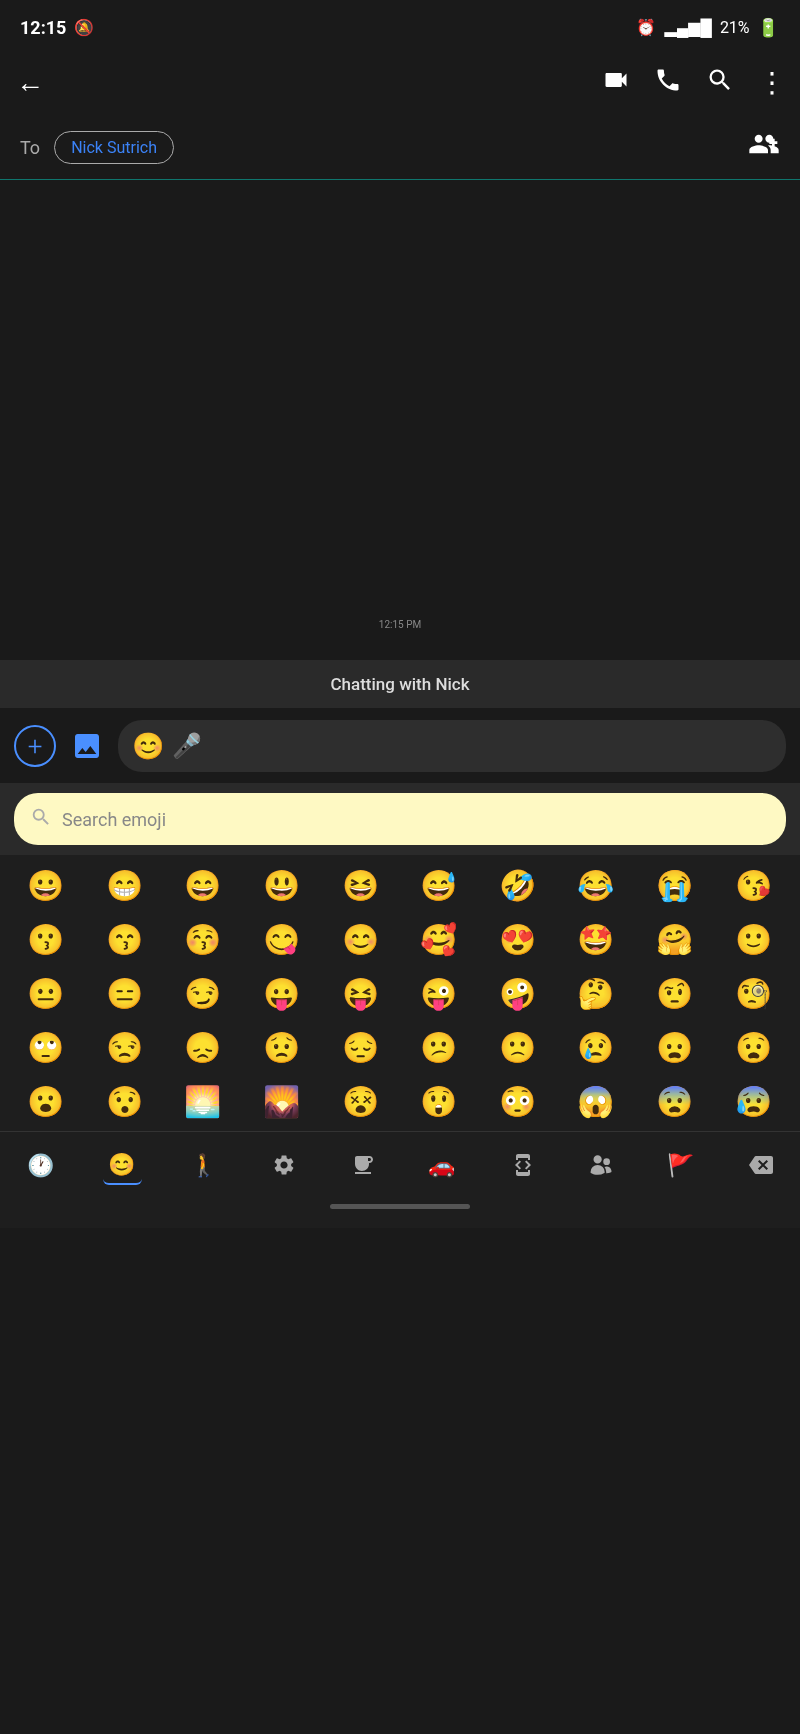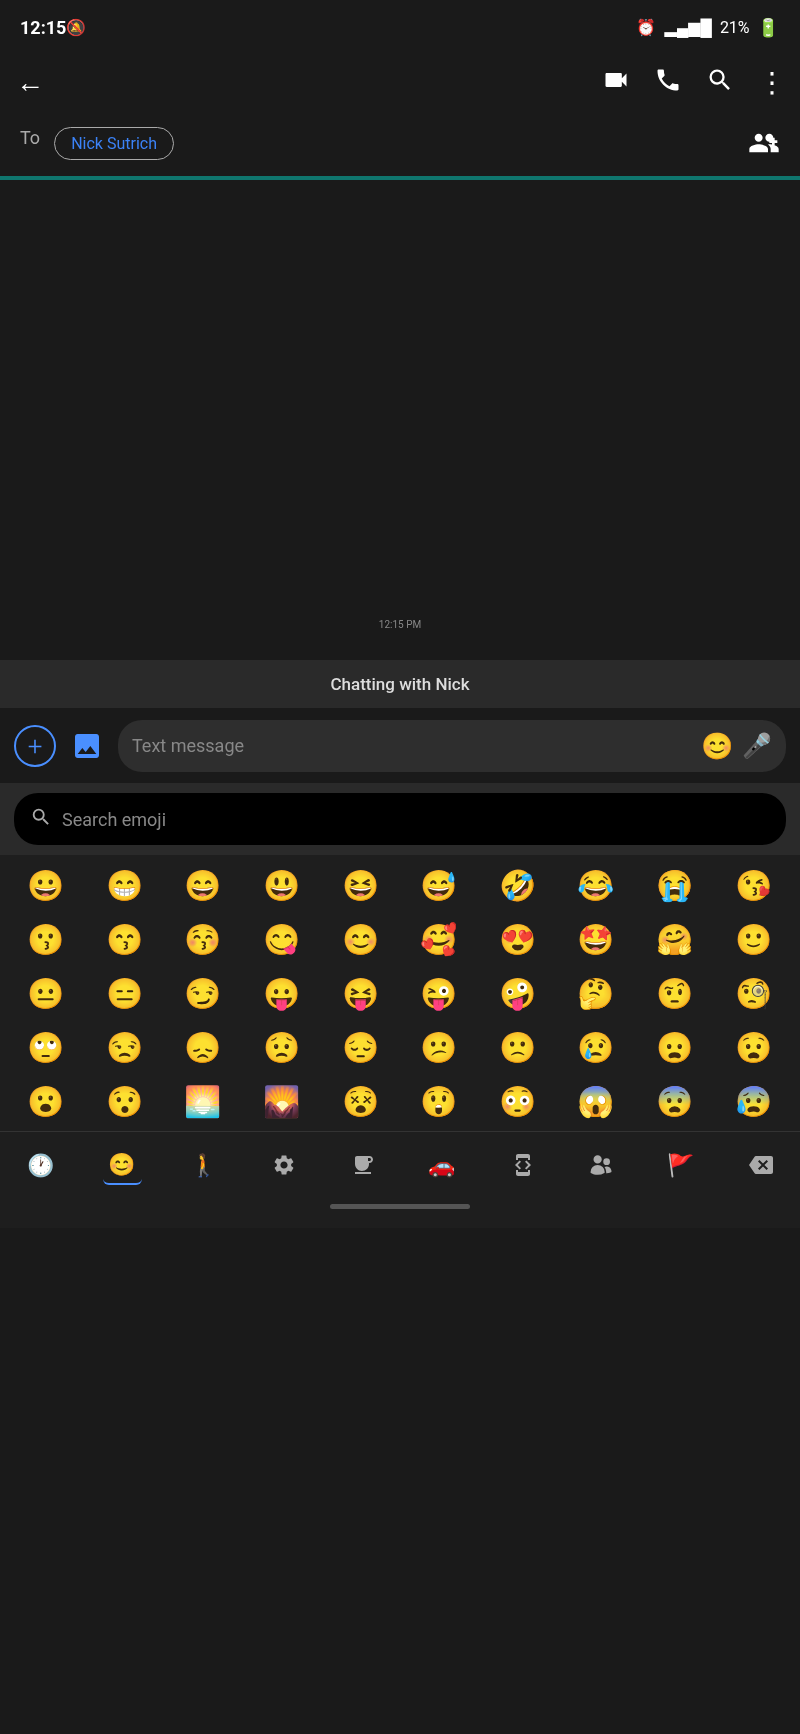--- a/index.html
+++ b/index.html
@@ -22,20 +22,21 @@
       padding: 10px 20px 5px;
       background: #1a1a1a;
       height: 50px;
     }
     .status-left {
       font-size: 18px;
       font-weight: bold;
       color: #fff;
       display: flex;
       align-items: center;
+      gap: 8px;
     }
     .status-right {
       display: flex;
       align-items: center;
       gap: 8px;
       font-size: 16px;
       color: #fff;
     }
 
     
@@ -58,24 +59,24 @@
     }
     .nav-icon {
       font-size: 24px;
       color: #fff;
       cursor: pointer;
     }
 
     
     .to-field {
       display: flex;
-      align-items: flex-start;
+      align-items: center;
       padding: 12px 20px;
       background: #1a1a1a;
-      border-bottom: 4px solid #0f766e;
+      border-bottom: 1px solid #0f766e;
       height: 65px;
     }
     .to-label {
       color: #aaa;
       font-size: 18px;
       margin-right: 14px;
     }
     .recipient-chip {
       border: 1px solid #aaa;
       border-radius: 20px;
@@ -177,21 +178,21 @@
 
     
     .emoji-search-bar {
       background: #2a2a2a;
       padding: 10px 14px;
       height: 72px;
       display: flex;
       align-items: center;
     }
     .emoji-search-input-wrapper {
-      background: #000000;
+      background: #fef9c3;
       border-radius: 24px;
       display: flex;
       align-items: center;
       padding: 0 16px;
       height: 52px;
       width: 100%;
       gap: 10px;
     }
     .search-icon-emoji {
       color: #aaa;
@@ -345,21 +346,20 @@
   <div class="input-add-btn">
     <span style="font-size:26px; font-weight:300;">+</span>
   </div>
   <div class="input-image-btn">
     <svg width="32" height="32" viewBox="0 0 24 24" fill="#4a8fff">
         <path d="M21 19V5c0-1.1-.9-2-2-2H5c-1.1 0-2 .9-2 2v14c0 1.1.9 2 2 2h14c1.1 0 2-.9 2-2zM8.5 13.5l2.5 3.01L14.5 12l4.5 6H5l3.5-4.5z"></path>
         <path d="M0 0h24v24H0z" fill="none"></path>
       </svg>
   </div>
   <div class="text-input-wrapper">
-    <span class="text-input-placeholder">Text message</span>
     <span class="emoji-btn">😊</span>
     <span class="mic-btn">🎤</span>
   </div>
 </div>
 
 <div class="emoji-search-bar">
   <div class="emoji-search-input-wrapper">
     <span class="search-icon-emoji">
       <svg width="22" height="22" viewBox="0 0 24 24" fill="#aaa">
           <path d="M15.5 14h-.79l-.28-.27A6.471 6.471 0 0016 9.5 6.5 6.5 0 109.5 16c1.61 0 3.09-.59 4.23-1.57l.27.28v.79l5 4.99L20.49 19l-4.99-5zm-6 0C7.01 14 5 11.99 5 9.5S7.01 5 9.5 5 14 7.01 14 9.5 11.99 14 9.5 14z"></path>

